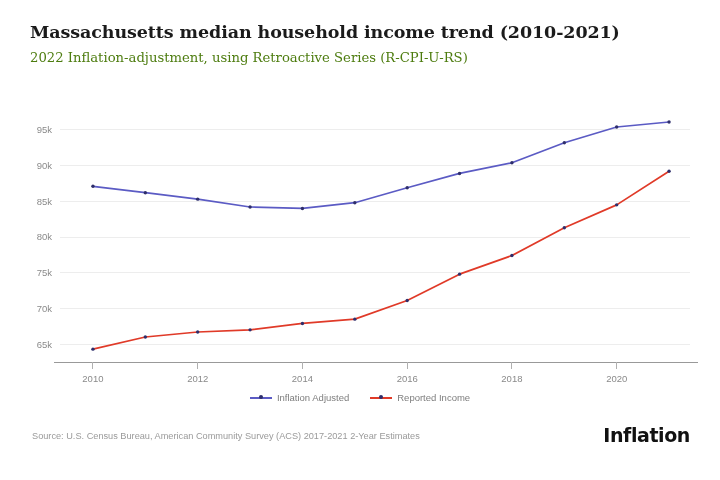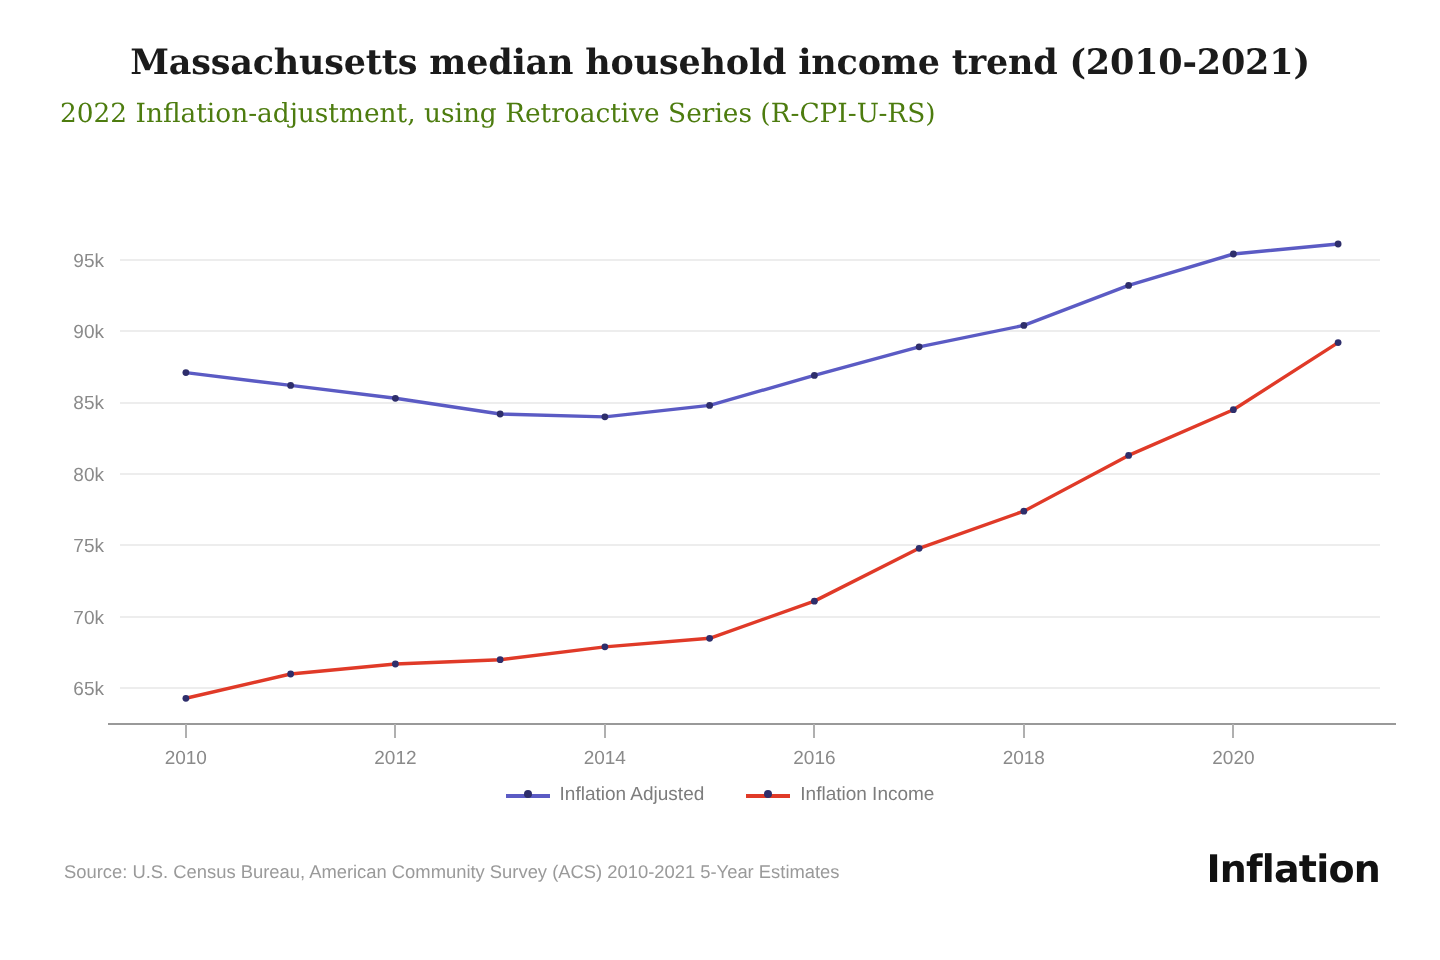--- a/index.html
+++ b/index.html
@@ -31,21 +31,20 @@
   }
   #chart-title {
     font-family: "DejaVu Serif", "Liberation Serif", serif;
     font-size: 17.5px;
     font-weight: bold;
     color: #1b1b1b;
     letter-spacing: -0.1px;
     line-height: 1.2;
     margin: 0;
     white-space: nowrap;
-    text-align: center;
   }
   #chart-subtitle {
     font-family: "DejaVu Serif", "Liberation Serif", serif;
     font-size: 13.2px;
     font-weight: normal;
     color: #4d7c0f;
     margin: 7px 0 0 0;
     line-height: 1.2;
     white-space: nowrap;
   }
@@ -254,22 +253,22 @@
         <span class="bar" style="background: rgb(91, 91, 196);"></span>
         <span class="dot" style="background: rgb(46, 46, 107);"></span>
       </span>
       <span class="legend-label">Inflation Adjusted</span>
     </div>
     <div class="legend-item">
       <span class="legend-swatch">
         <span class="bar" style="background: rgb(224, 58, 40);"></span>
         <span class="dot" style="background: rgb(46, 46, 107);"></span>
       </span>
-      <span class="legend-label">Inflation Income</span>
+      <span class="legend-label">Reported Income</span>
     </div>
   </div>
 
   <div id="footer">
-    <div id="source-note">Source: U.S. Census Bureau, American Community Survey (ACS) 2010-2021 5-Year Estimates</div>
+    <div id="source-note">Source: U.S. Census Bureau, American Community Survey (ACS) 2017-2021 2-Year Estimates</div>
     <div id="brand-logo">Inflation</div>
   </div>
 
 </div>
 
 </body></html>

